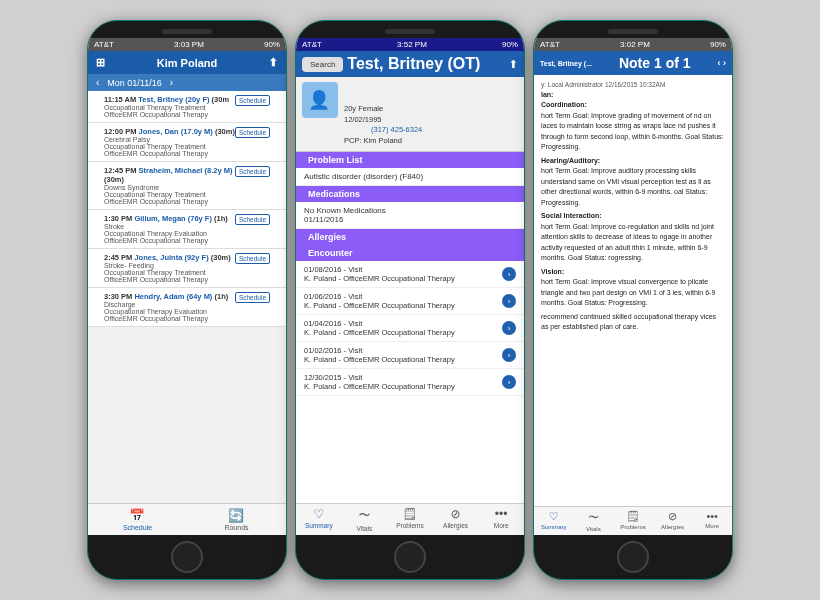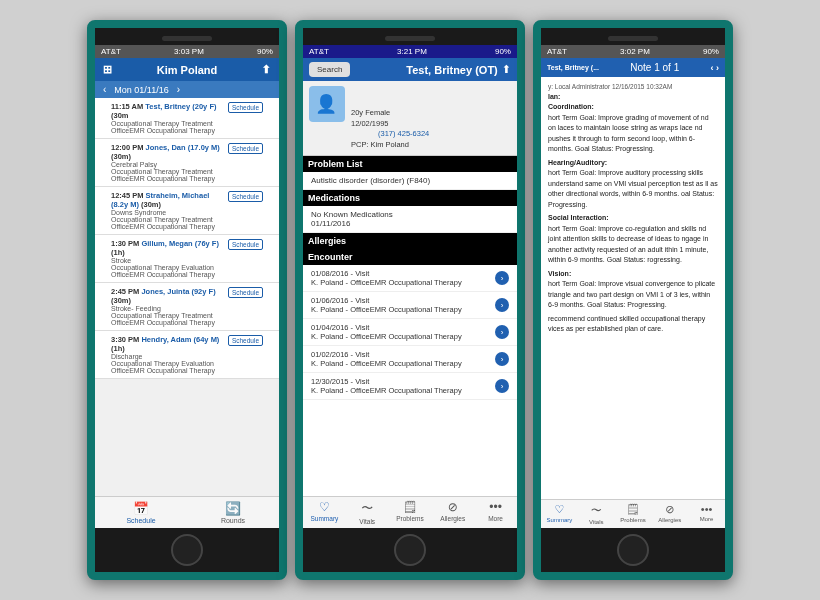--- a/index.html
+++ b/index.html
@@ -18,22 +18,22 @@
       align-items: center;
       justify-content: center;
       gap: 8px;
       width: 820px;
       height: 600px;
       background: #d0d0d0;
       padding: 10px;
     }
     .phone {
       background: #1a1a1a;
-      border-radius: 8px;
-      border: 8px solid #0f766e;
+      border-radius: 30px;
+      border: 1px solid #0f766e;
       display: flex;
       flex-direction: column;
       align-items: center;
       overflow: hidden;
       position: relative;
       box-shadow: 0 4px 16px rgba(0,0,0,0.5);
     }
     .phone-left {
       width: 200px;
       height: 560px;
@@ -162,23 +162,23 @@
       background: #e0e0e0;
       border: none;
       border-radius: 4px;
       font-size: 8px;
       padding: 3px 8px;
       color: #333;
     }
     .patient-header-title {
       flex: 1;
       color: #fff;
-      font-size: 11px;
+      font-size: 16px;
       font-weight: bold;
-      text-align: right;
+      text-align: left;
     }
     .patient-info-row {
       background: #f0f0f0;
       padding: 5px 6px;
       display: flex;
       gap: 6px;
       align-items: flex-start;
       border-bottom: 1px solid #ccc;
     }
     .patient-avatar {
@@ -190,25 +190,25 @@
       align-items: center;
       justify-content: center;
       font-size: 18px;
       color: #fff;
       flex-shrink: 0;
     }
     .patient-details { font-size: 7.5px; color: #333; line-height: 1.4; margin-top: 22px; }
     .patient-details .phone-num { color: #1a5ca8; padding-left: 27px; }
 
     .section-header {
-      background: #000000;
+      background: #8b5cf6;
       color: #fff;
       font-size: 9px;
       font-weight: bold;
-      padding: 3px 5px;
+      padding: 3px 12px;
     }
     .section-content {
       background: #fff;
       padding: 4px 8px;
       font-size: 8px;
       color: #333;
       border-bottom: 1px solid #eee;
     }
     .encounter-item {
       background: #fff;
@@ -253,21 +253,21 @@
     .right-nav-bar {
       background: #2060b0;
       color: #fff;
       font-size: 9px;
       font-weight: bold;
       padding: 4px 6px;
       display: flex;
       align-items: center;
       justify-content: space-between;
     }
-    .right-nav-bar .note-title { font-size: 10px; font-weight: normal; }
+    .right-nav-bar .note-title { font-size: 14px; font-weight: bold; }
     .note-content {
       flex: 1;
       padding: 5px 7px;
       font-size: 7px;
       color: #222;
       overflow: hidden;
       background: #fff;
       line-height: 1.5;
     }
     .note-content .meta { color: #555; font-size: 6.5px; }
@@ -372,21 +372,21 @@
     </div>
     <div class="phone-home-btn"></div>
   </div>
 
   <div class="phone phone-center">
     <div class="phone-speaker"></div>
     <div class="phone-screen">
 
       <div class="status-bar">
         <span>AT&amp;T</span>
-        <span>3:21 PM</span>
+        <span>3:52 PM</span>
         <span>90%</span>
       </div>
 
       <div class="search-bar-row">
         <button class="search-btn">Search</button>
         <span class="patient-header-title">Test, Britney (OT)</span>
         <span style="color:#fff;font-size:11px;">⬆</span>
       </div>
 
       <div class="patient-info-row">

